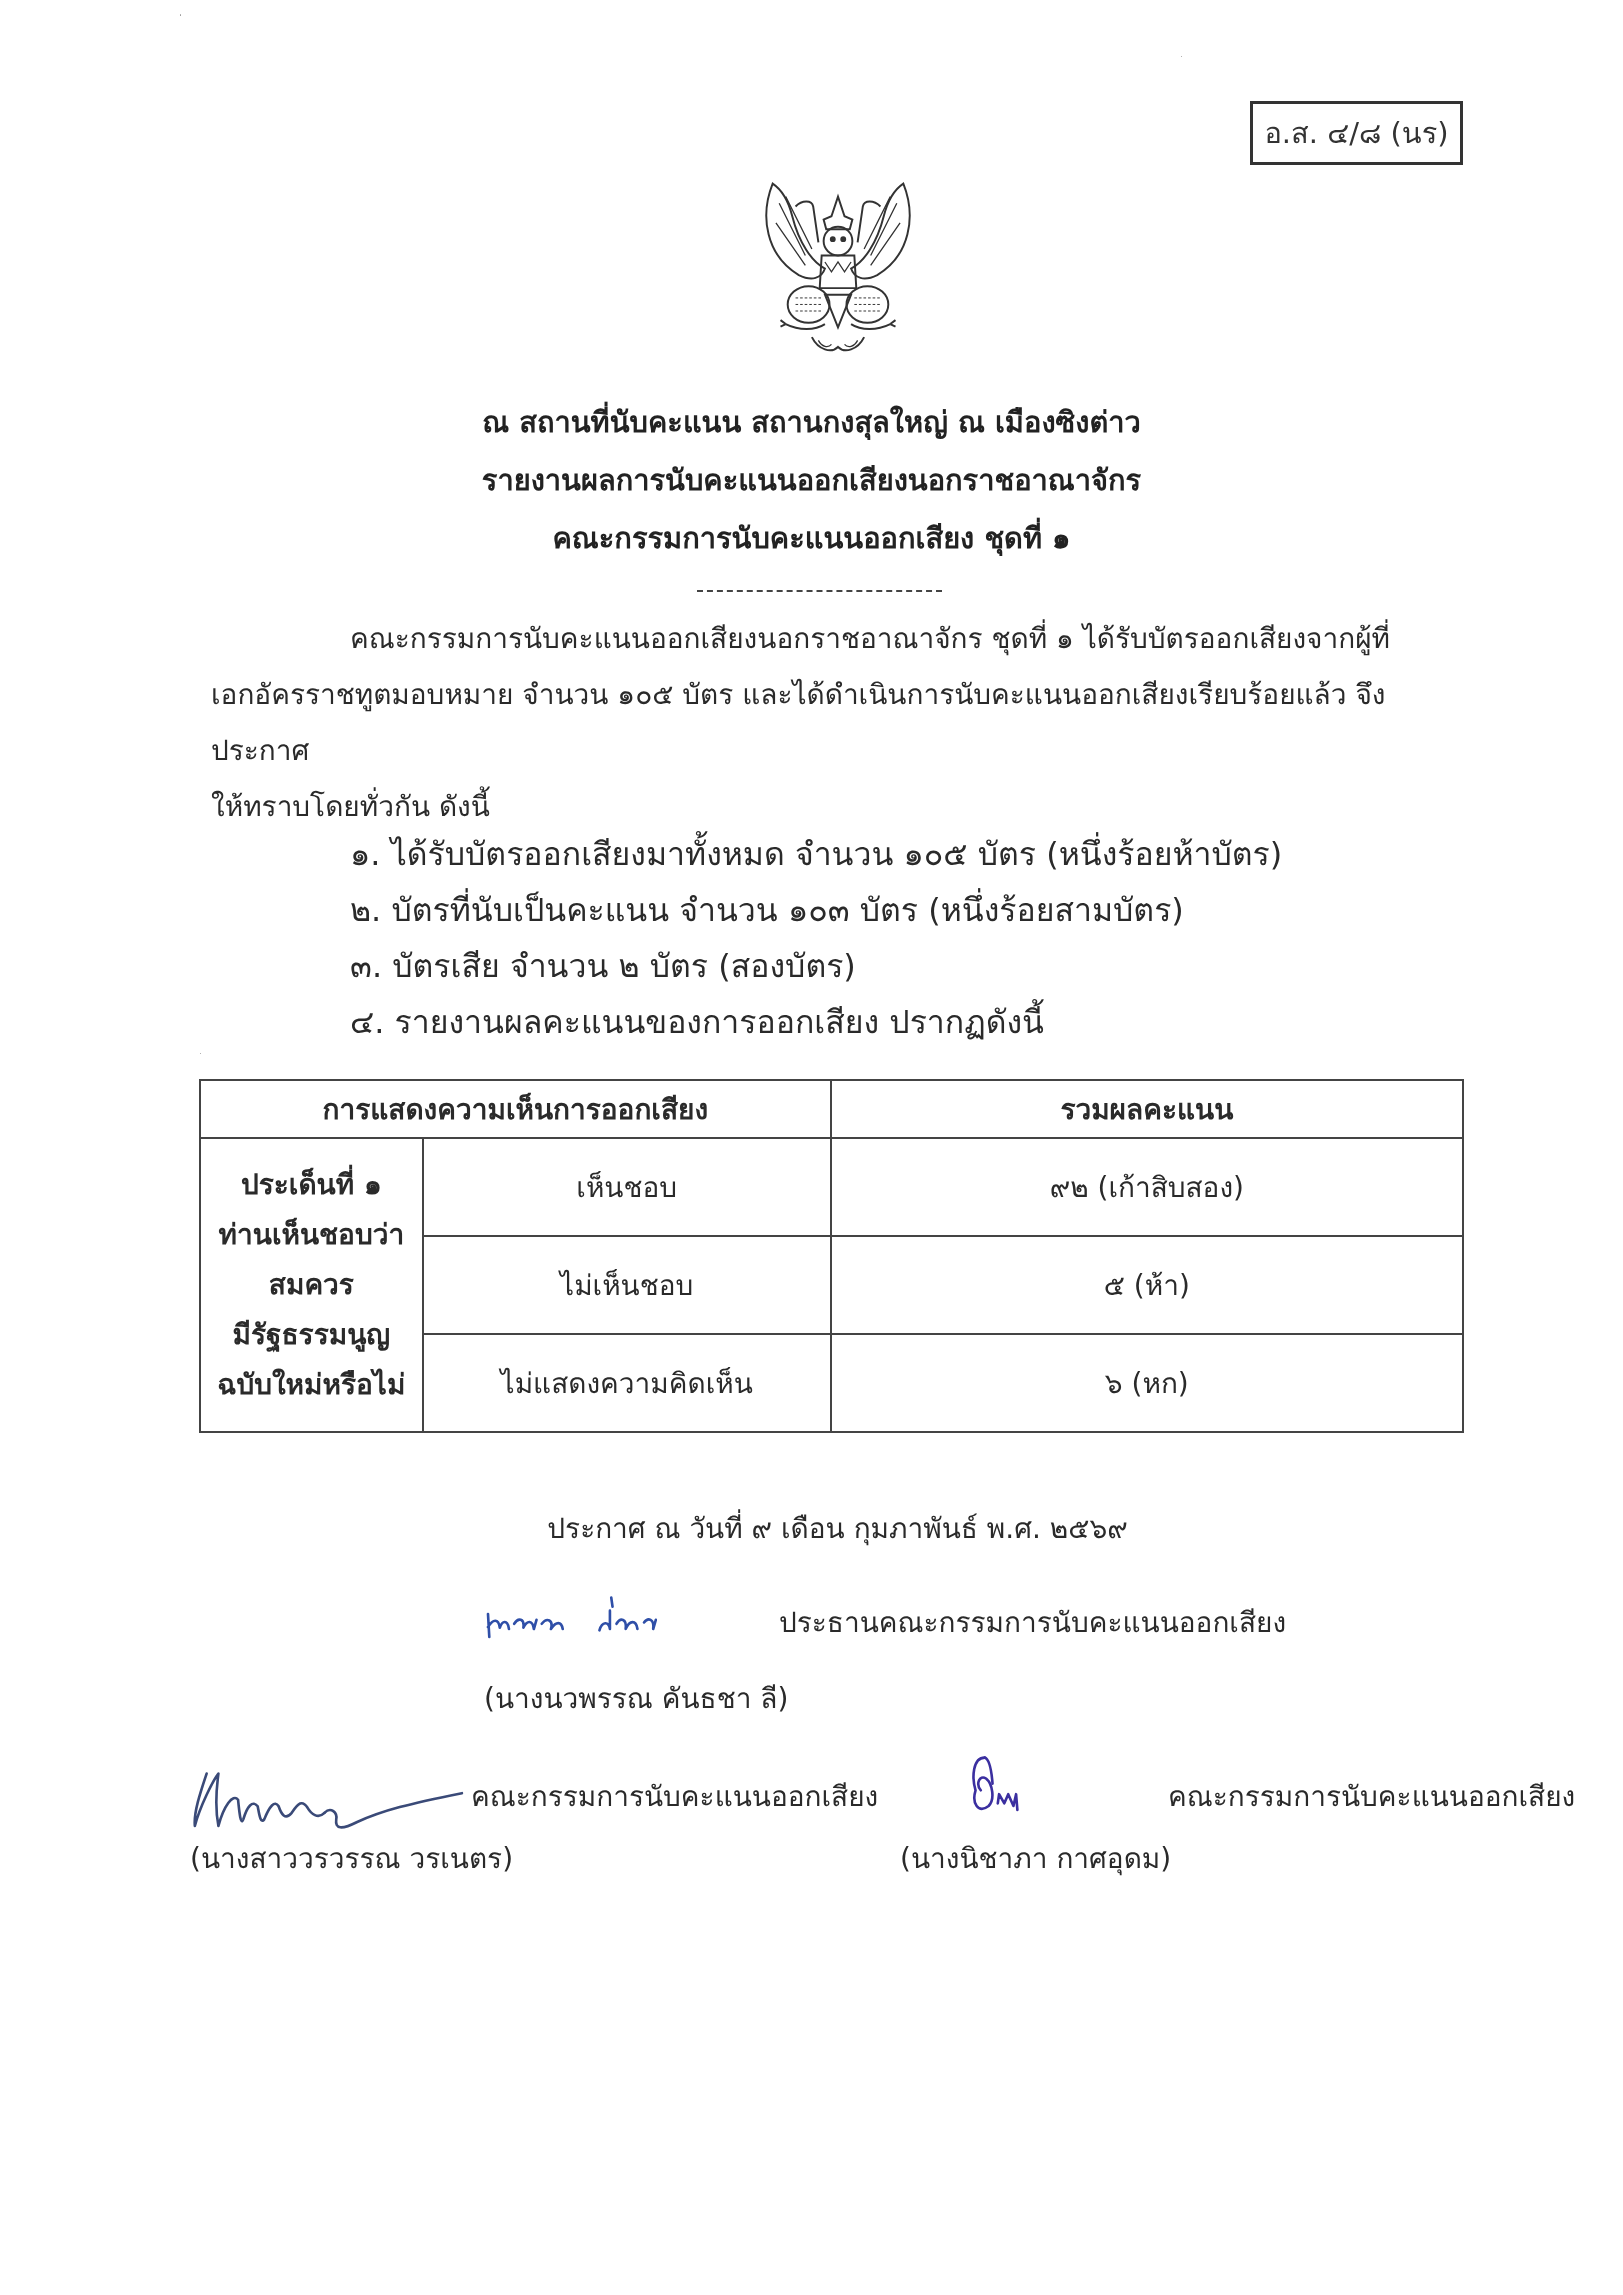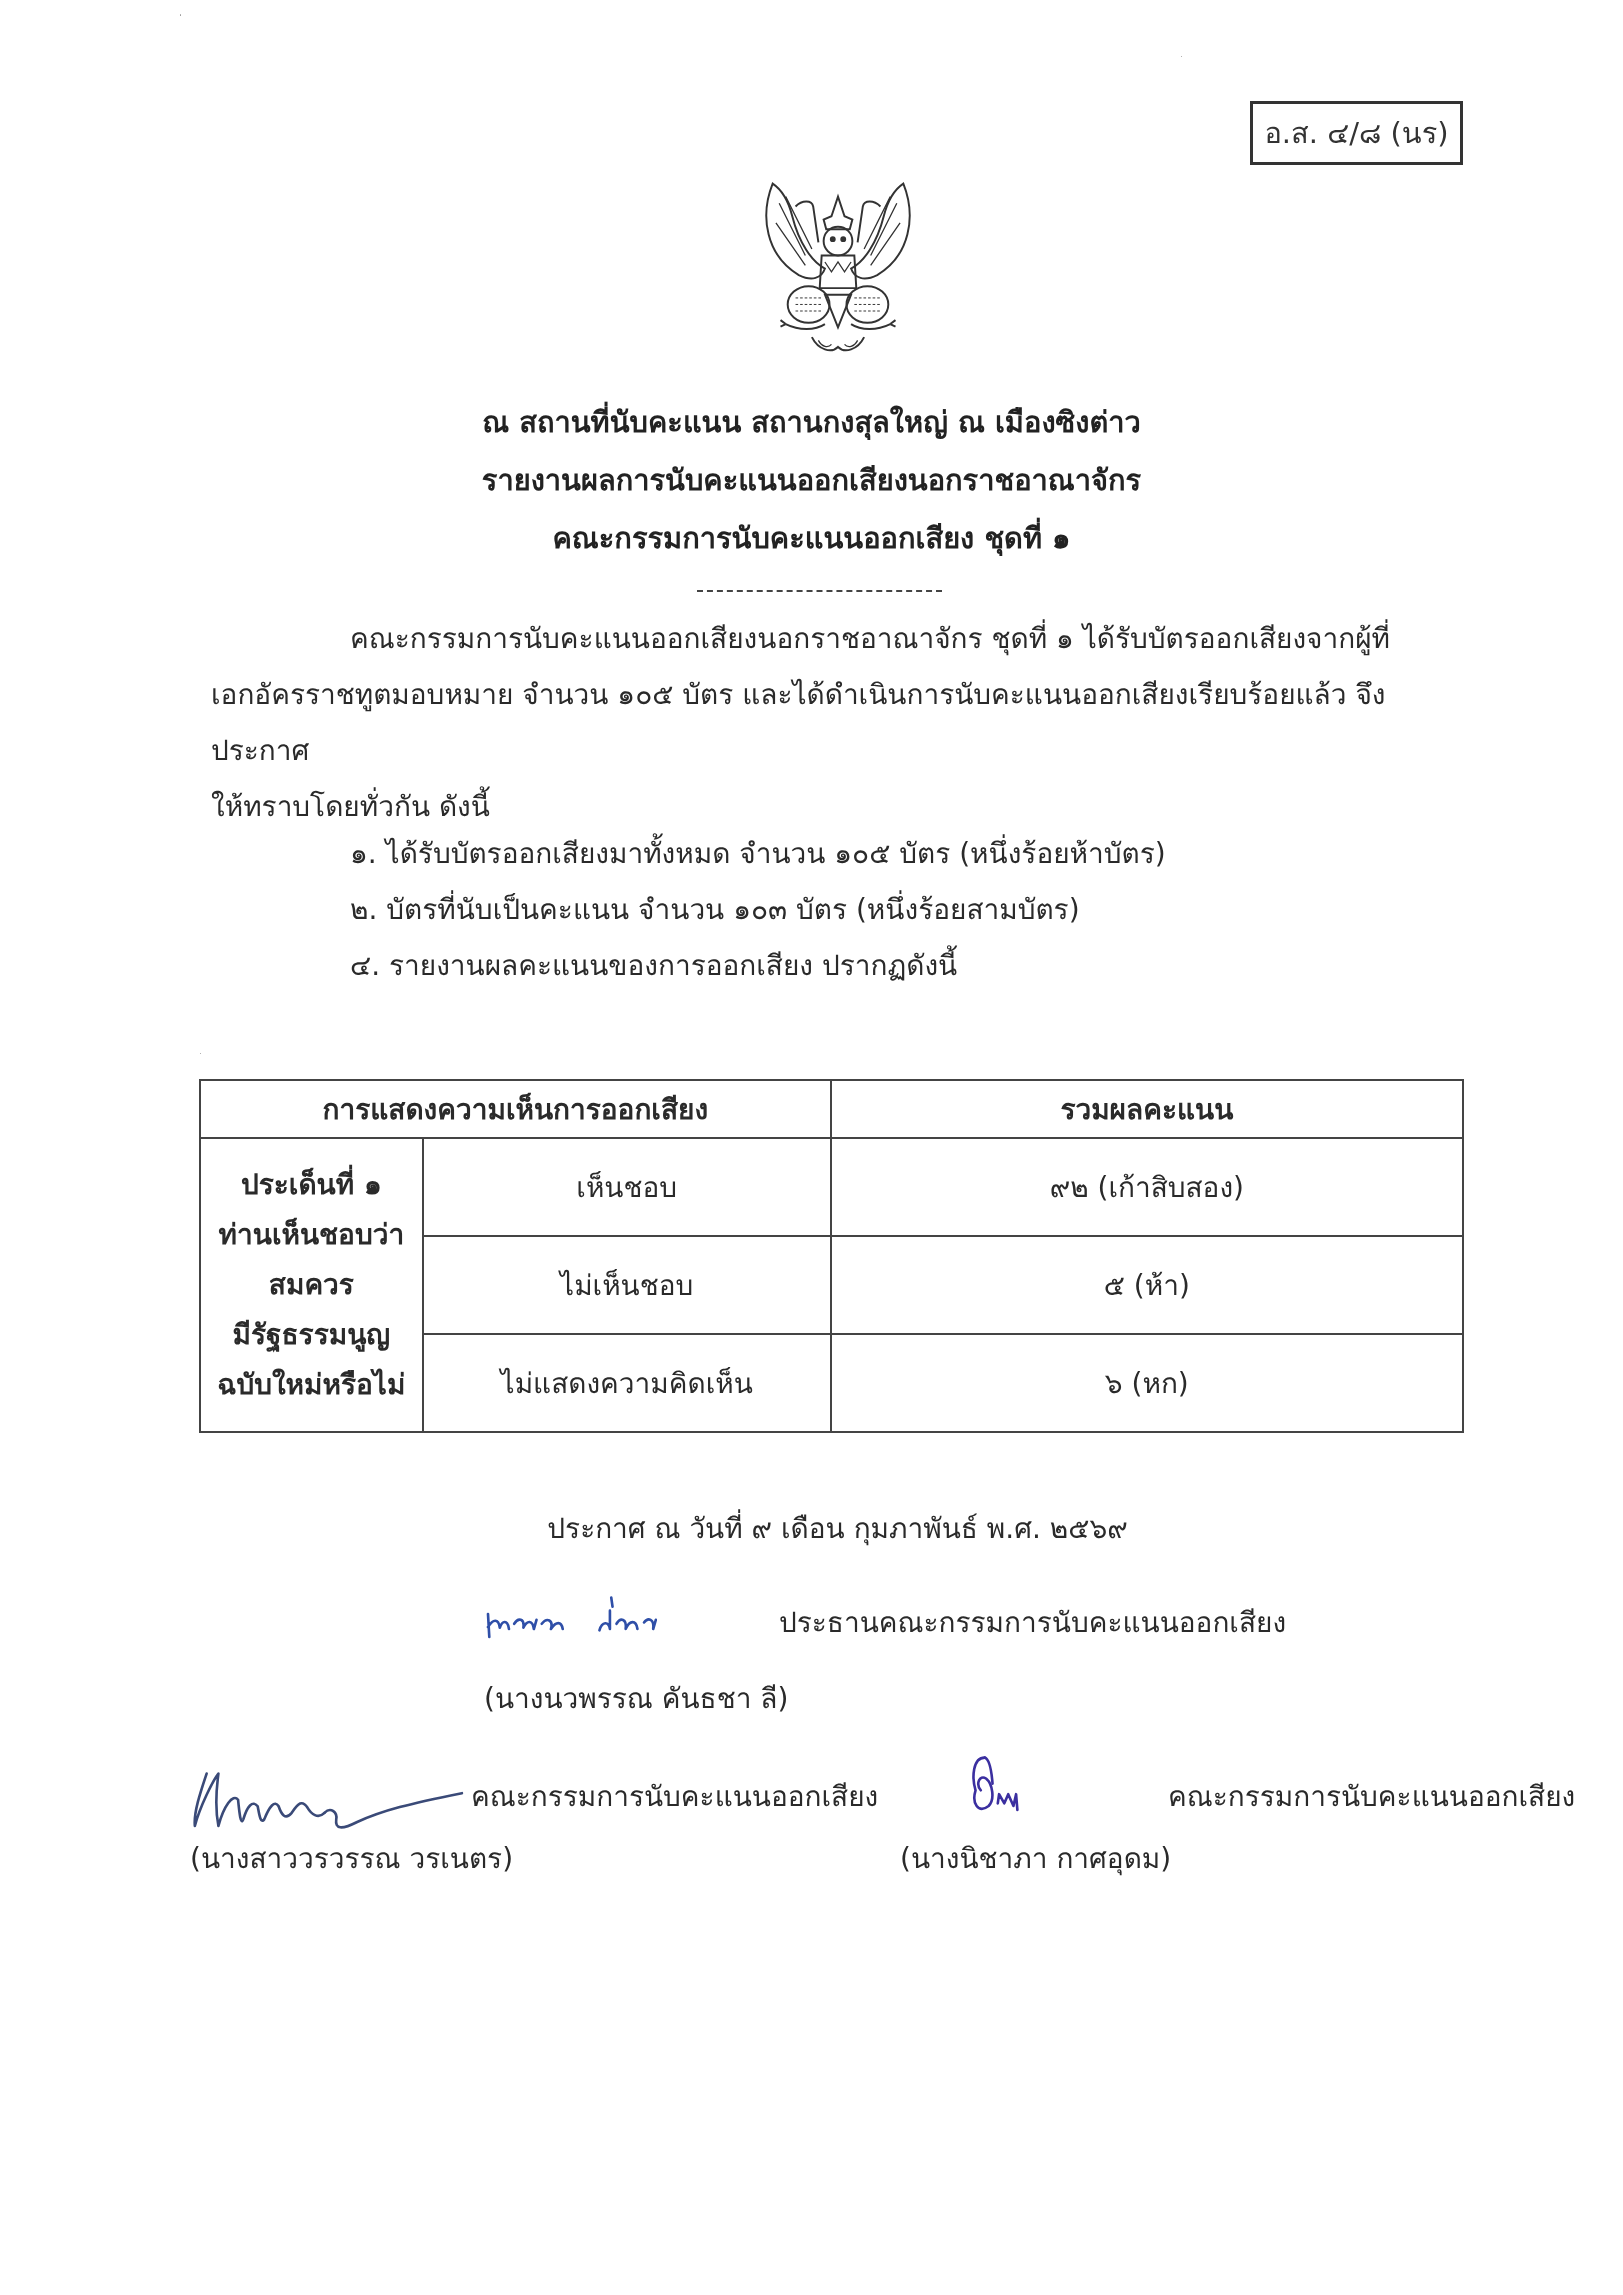--- a/index.html
+++ b/index.html
@@ -8,21 +8,21 @@
   .abs { position: absolute; }
   .form-code { left: 1250px; top: 101px; width: 213px; height: 64px; border: 3.3px solid #333;
                box-sizing: border-box; display: flex; align-items: center; justify-content: center;
                font-size: 29px; color: #333; }
   .emblem { left: 740px; top: 164px; width: 196px; height: 196px; }
   .title-block { left: 0; width: 1623px; top: 393px; text-align: center; font-weight: bold;
                  font-size: 29px; line-height: 58px; color: #222; }
   .divider { left: 697px; top: 590px; width: 245px; border-top: 2.6px dashed #444; }
   .para { left: 211px; width: 1244px; top: 611px; font-size: 28px; line-height: 56px; color: #2a2a2a; }
   .para .indent { display: inline-block; width: 139px; }
-  .items { left: 350px; top: 826px; font-size: 28px; line-height: 56px; color: #2a2a2a; }
+  .items { left: 350px; top: 826px; font-size: 32px; line-height: 56px; color: #2a2a2a; }
   table.results { position: absolute; left: 199px; top: 1079px; width: 1265px; border-collapse: collapse;
                   font-size: 28px; color: #2a2a2a; }
   table.results td, table.results th { border: 2px solid #444; text-align: center; vertical-align: middle; padding: 0; }
   table.results th { font-weight: bold; height: 56px; }
   table.results td.opt { height: 96px; }
   table.results td.issue { font-weight: bold; line-height: 50px; }
   .announce { left: 0; width: 1623px; top: 1476px; text-align: center; font-size: 28px; color: #2a2a2a; padding-left: 52px; box-sizing: border-box; margin-top: 30px; }
   .sig-text { font-size: 28px; color: #2a2a2a; white-space: nowrap; }
   .sig-svg { stroke-linecap: round; stroke-linejoin: round; fill: none; }
   .speck { width: 1.3px; height: 1.3px; background: #999; border-radius: 50%; }
@@ -76,20 +76,21 @@
 
 <div class="abs para">
   <div><span class="indent"></span><span>คณะกรรมการนับคะแนนออกเสียงนอกราชอาณาจักร ชุดที่ ๑ ได้รับบัตรออกเสียงจากผู้ที่</span></div>
   <div>เอกอัครราชทูตมอบหมาย จำนวน ๑๐๕ บัตร และได้ดำเนินการนับคะแนนออกเสียงเรียบร้อยแล้ว จึงประกาศ</div>
   <div>ให้ทราบโดยทั่วกัน ดังนี้</div>
 </div>
 
 <div class="abs items">
   <div>๑. ได้รับบัตรออกเสียงมาทั้งหมด จำนวน ๑๐๕ บัตร (หนึ่งร้อยห้าบัตร)</div>
   <div>๒. บัตรที่นับเป็นคะแนน จำนวน ๑๐๓ บัตร (หนึ่งร้อยสามบัตร)</div>
+  <div>๓. บัตรเสีย จำนวน ๒ บัตร (สองบัตร)</div>
   <div>๔. รายงานผลคะแนนของการออกเสียง ปรากฏดังนี้</div>
 </div>
 
 <table class="results">
   <colgroup>
     <col style="width:223px">
     <col style="width:409px">
     <col style="width:634px">
   </colgroup>
   <tbody>

